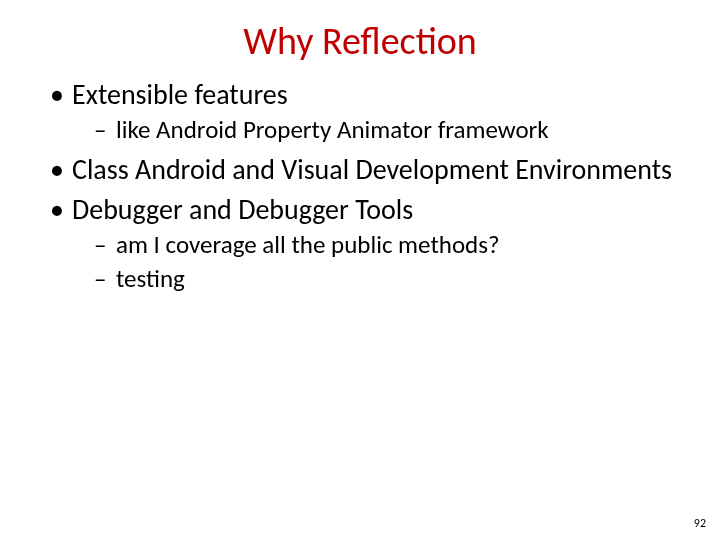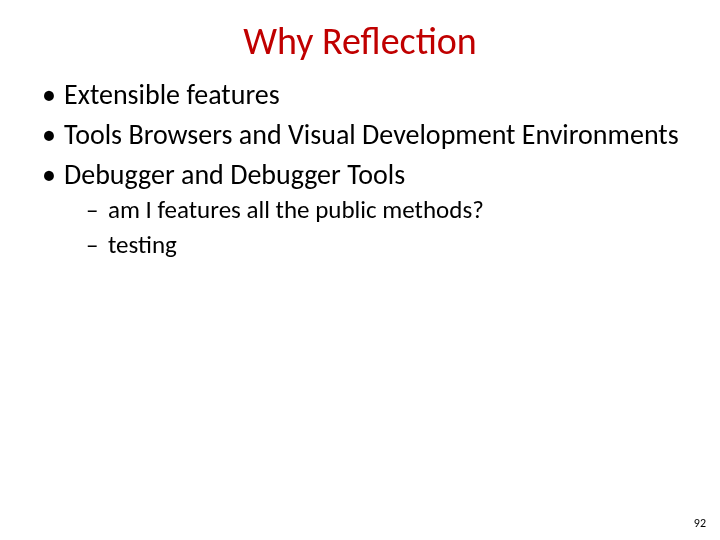--- a/index.html
+++ b/index.html
@@ -23,21 +23,21 @@
   .title {
     text-align: center;
     font-size: 38px;
     font-weight: 400;
     margin: 0 0 14px 0;
     letter-spacing: 0px;
   }
   ul.level1 {
     list-style: none;
     padding: 0;
-    margin: 0;
+    margin: 8px;
     font-size: 28px;
     line-height: 1.22;
   }
   ul.level1 > li {
     position: relative;
     padding-left: 28px;
     margin-bottom: 6px;
   }
   ul.level1 > li::before {
     content: "•";
@@ -81,29 +81,34 @@
 </head>
 <body>
 
 <div class="slide">
 
   <h1 class="title" style="color:#C00000">Why Reflection</h1>
 
   <ul class="level1">
     <li>
       <span>Extensible features</span>
+      <ul class="level2">
+        <li>
+          <span>like Android Property Animator framework</span>
+        </li>
+      </ul>
     </li>
     <li>
-      <span>Tools Browsers and Visual Development Environments</span>
+      <span>Class Android and Visual Development Environments</span>
     </li>
     <li>
       <span>Debugger and Debugger Tools</span>
       <ul class="level2">
         <li>
-          <span>am I features all the public methods?</span>
+          <span>am I coverage all the public methods?</span>
         </li>
         <li>
           <span>testing</span>
         </li>
       </ul>
     </li>
   </ul>
 
   <div class="page-number">92</div>
 

